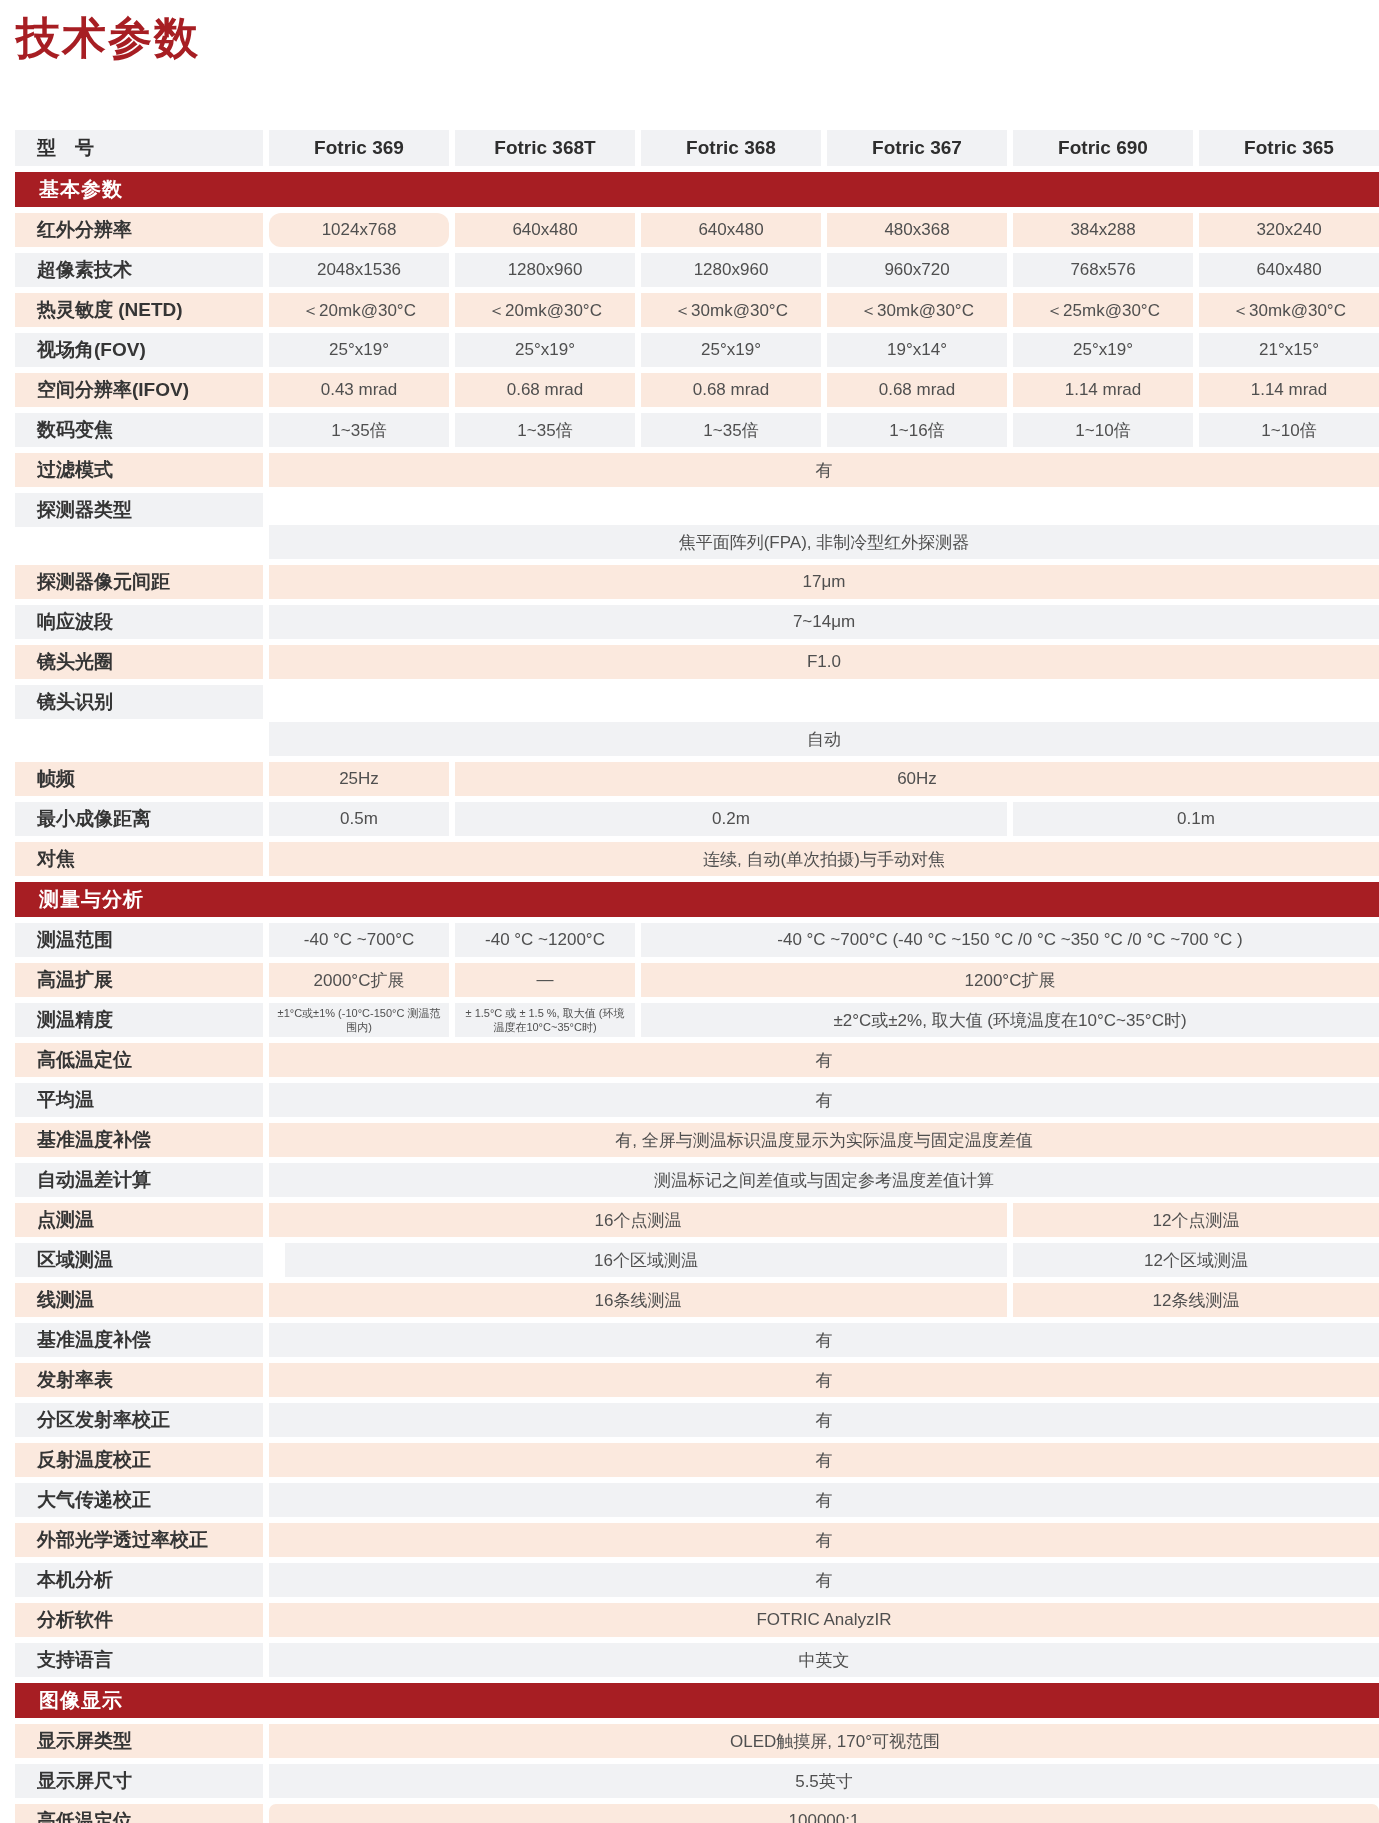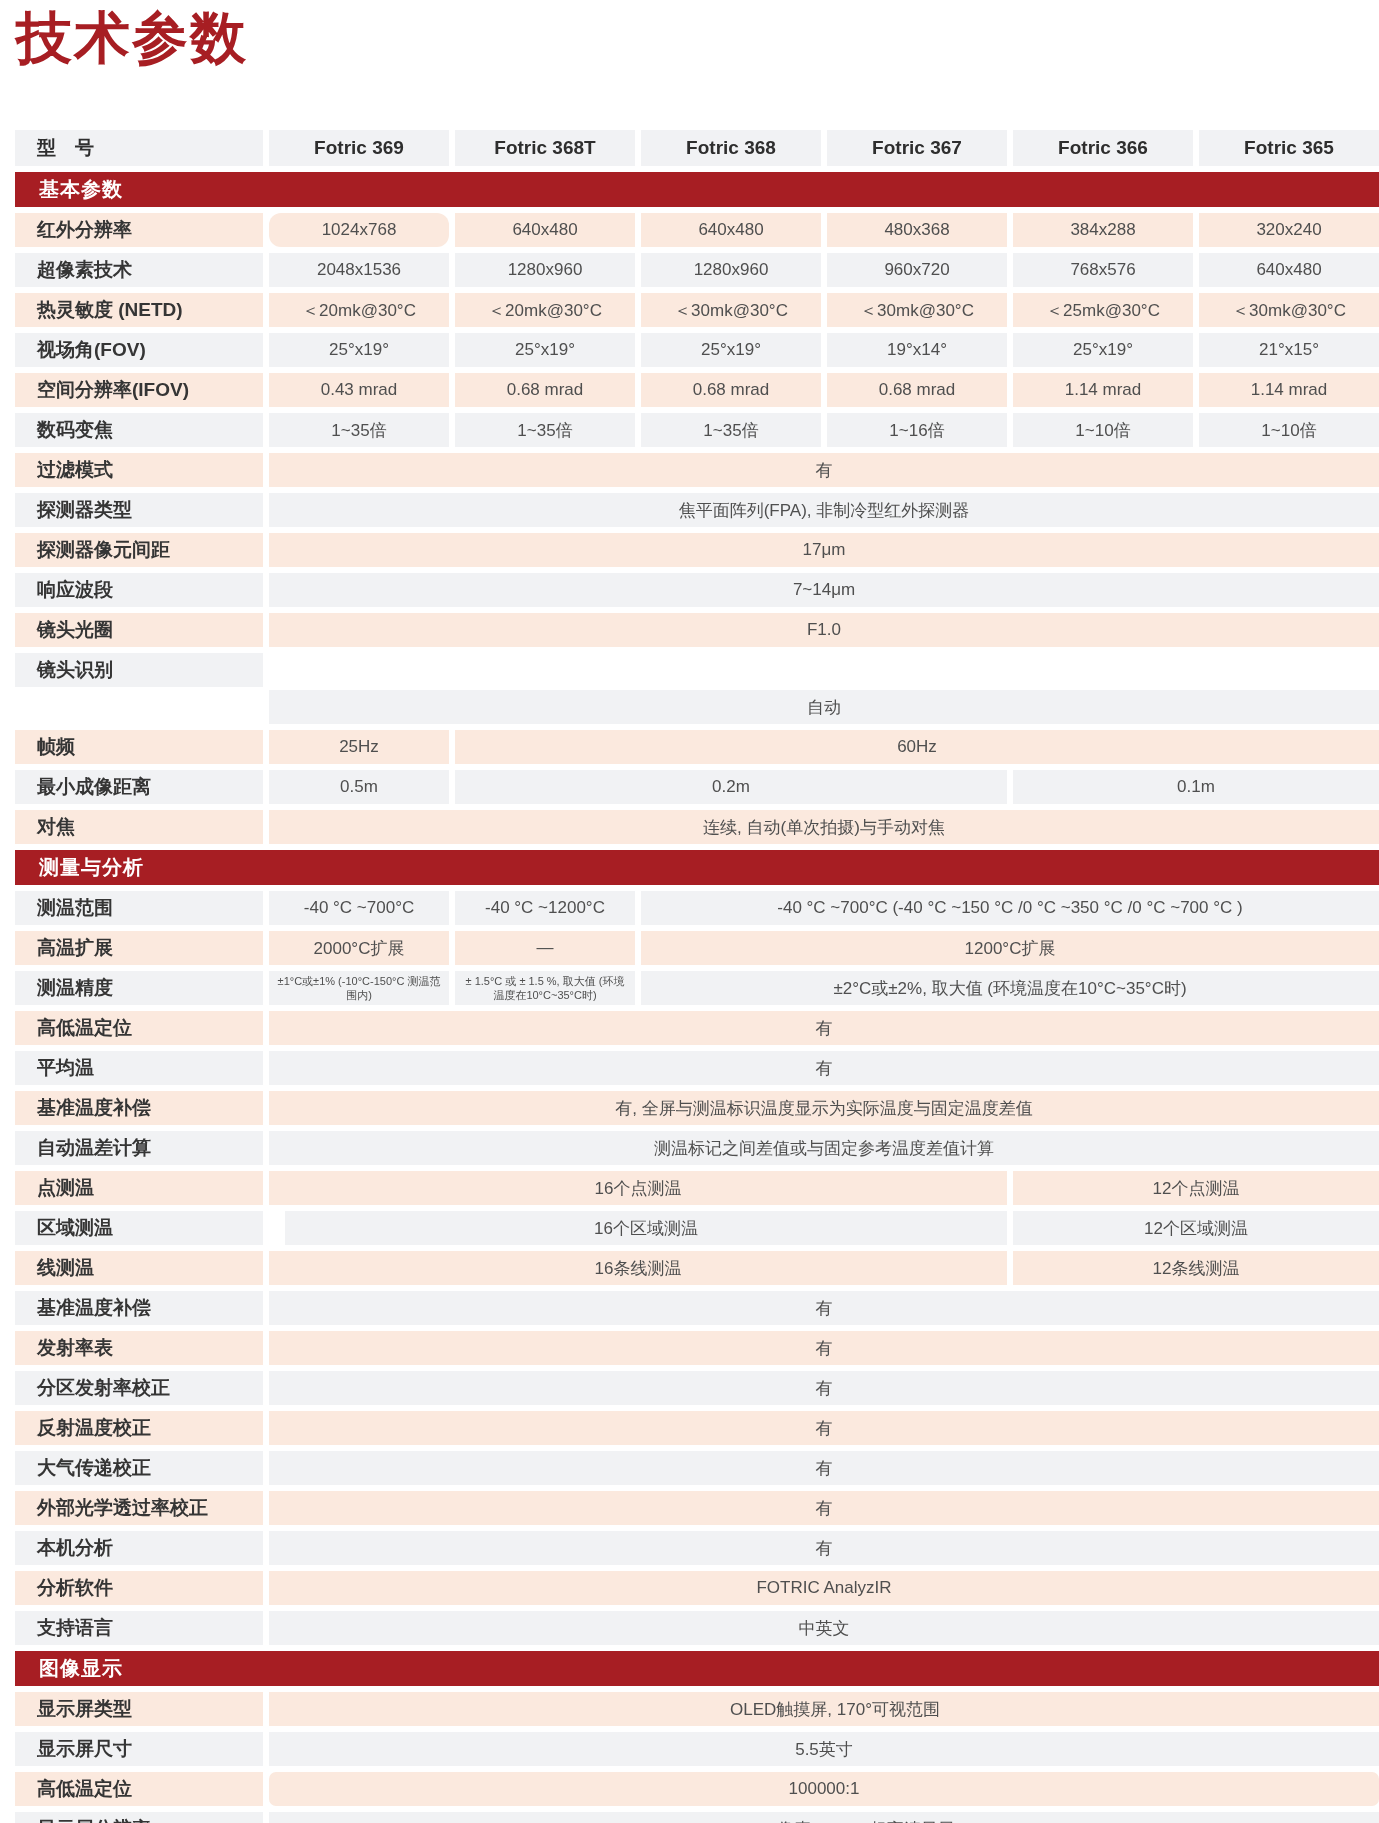--- a/index.html
+++ b/index.html
@@ -16,21 +16,21 @@
   }
   .page {
     width: 1379px;
     height: 1823px;
     overflow: hidden;
     background: #fff;
   }
   .page-title {
     margin: 12px 0 8px 16px;
     height: 54px;
-    font-size: 56px;
+    font-size: 44px;
     line-height: 52px;
     font-weight: 800;
     color: var(--red);
     letter-spacing: 2px;
   }
   .spec-table {
     margin: 64px 0 0 15px;
     width: 1364px;
   }
   .t-row {
@@ -100,21 +100,21 @@
 
 <div class="page">
   <h1 class="page-title">技术参数</h1>
   <div class="spec-table" id="spec-table">
       <div class="t-row header-row">
         <div class="label-cell">型　号</div>
         <div>Fotric 369</div>
         <div>Fotric 368T</div>
         <div>Fotric 368</div>
         <div>Fotric 367</div>
-        <div>Fotric 366</div>
+        <div>Fotric 690</div>
         <div>Fotric 365</div>
       </div>
       <div class="t-row section-row">
         <div class="section-bar">基本参数</div>
       </div>
       <div class="t-row data-row row-pink">
         <div class="label-cell">红外分辨率</div>
         <div style="grid-column: span 1; border-radius: 12px;">1024x768</div>
         <div style="grid-column: span 1;">640x480</div>
         <div style="grid-column: span 1;">640x480</div>
@@ -166,21 +166,21 @@
         <div style="grid-column: span 1;">1~16倍</div>
         <div style="grid-column: span 1;">1~10倍</div>
         <div style="grid-column: span 1;">1~10倍</div>
       </div>
       <div class="t-row data-row row-pink">
         <div class="label-cell">过滤模式</div>
         <div style="grid-column: span 6;">有</div>
       </div>
       <div class="t-row data-row row-gray">
         <div class="label-cell">探测器类型</div>
-        <div style="grid-column: span 6;">焦平面阵列(FPA), 非制冷型红外探测器</div>
+        <div style="grid-column: span 6; margin-top: 32px;">焦平面阵列(FPA), 非制冷型红外探测器</div>
       </div>
       <div class="t-row data-row row-pink">
         <div class="label-cell">探测器像元间距</div>
         <div style="grid-column: span 6;">17μm</div>
       </div>
       <div class="t-row data-row row-gray">
         <div class="label-cell">响应波段</div>
         <div style="grid-column: span 6;">7~14μm</div>
       </div>
       <div class="t-row data-row row-pink">

